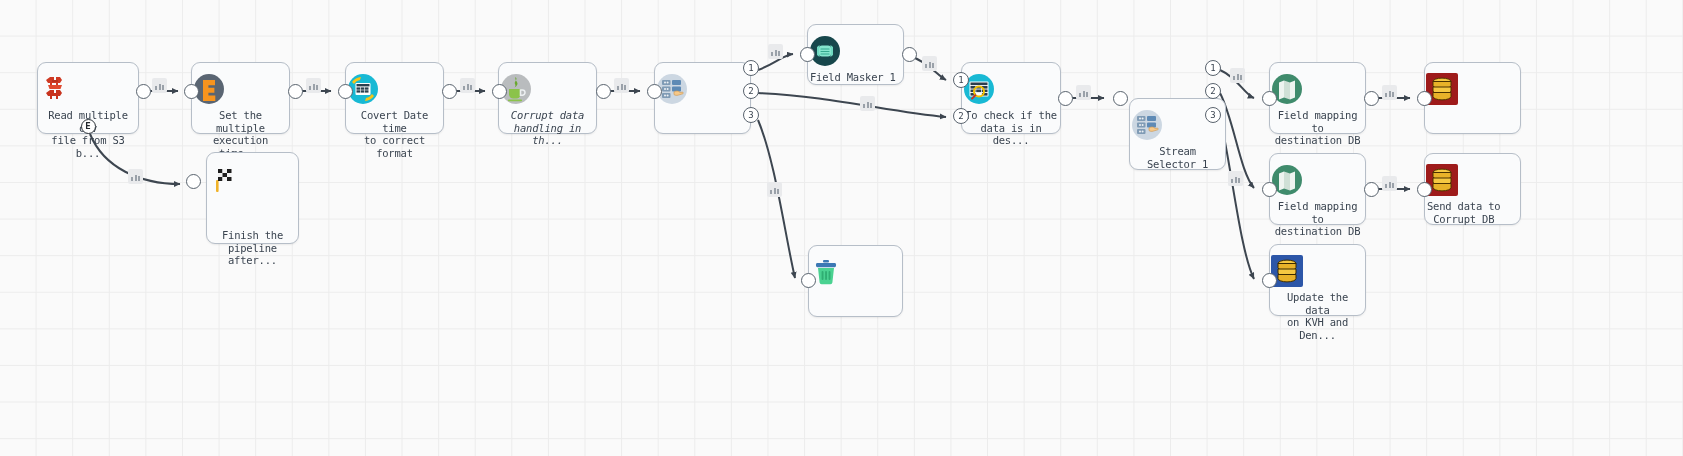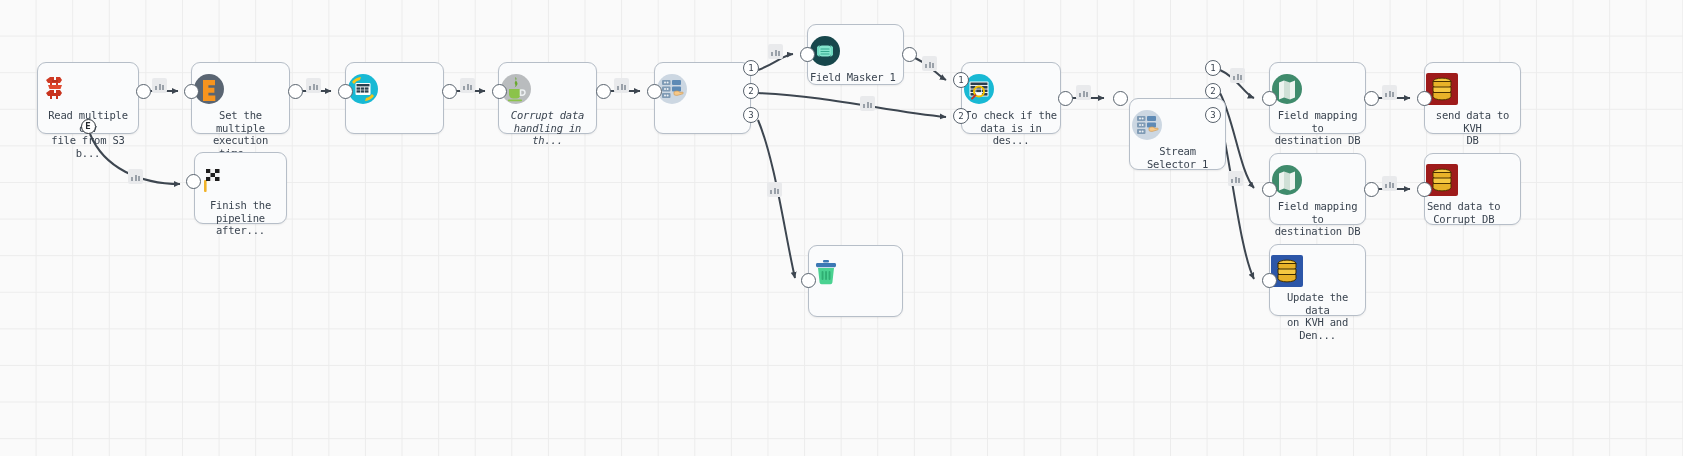--- a/index.html
+++ b/index.html
@@ -208,21 +208,21 @@
           <svg class="ic" viewBox="0 0 34 34">
         <circle cx="17" cy="17" r="15" fill="#5a6572"></circle>
         <path d="M11 8 h12 v5.2 h-6.6 v2.6 h6 v5 h-6 v2.8 h6.9 V29 H11 z" fill="#f7941e"></path>
       </svg>
         </div>
         <div class="label">Set the multiple
 execution time...</div>
       </div>
       <div class="port" style="left: 183.5px; top: 83.5px;"></div>
       <div class="port" style="left: 287.5px; top: 83.5px;"></div>
-      <div class="node" style="left: 194px; top: 152px; width: 93px; height: 72px;">
+      <div class="node" style="left: 206px; top: 152px; width: 93px; height: 92px; gap: 30px;">
         <div class="icon">
           <svg class="ic-sq" viewBox="0 0 32 32">
         <rect x="8" y="17" width="2.6" height="12" rx="1" fill="#f0b32a"></rect>
         <g>
           <rect x="10" y="6" width="4.5" height="4" fill="#1d1d1d"></rect>
           <rect x="14.5" y="6" width="4.5" height="4" fill="#f2f2f2"></rect>
           <rect x="19" y="6" width="4.5" height="4" fill="#1d1d1d"></rect>
           <rect x="10" y="10" width="4.5" height="4" fill="#f2f2f2"></rect>
           <rect x="14.5" y="10" width="4.5" height="4" fill="#1d1d1d"></rect>
           <rect x="19" y="10" width="4.5" height="4" fill="#f2f2f2"></rect>
@@ -247,20 +247,22 @@
           <rect x="10.5" y="12" width="13" height="2.4"></rect>
           <rect x="10.5" y="15.4" width="3.6" height="2.3"></rect>
           <rect x="14.7" y="15.4" width="3.6" height="2.3"></rect>
           <rect x="18.9" y="15.4" width="3.6" height="2.3"></rect>
           <rect x="10.5" y="18.3" width="3.6" height="2.3"></rect>
           <rect x="14.7" y="18.3" width="3.6" height="2.3"></rect>
           <rect x="18.9" y="18.3" width="3.6" height="2.3"></rect>
         </g>
       </svg>
         </div>
+        <div class="label">Covert Date time
+to correct format</div>
       </div>
       <div class="port" style="left: 337.5px; top: 83.5px;"></div>
       <div class="port" style="left: 441.5px; top: 83.5px;"></div>
       <div class="node" style="left: 498px; top: 62px; width: 99px; height: 72px; font-style: italic;">
         <div class="icon">
           <svg class="ic" viewBox="0 0 34 34">
         <circle cx="17" cy="17" r="15" fill="#b9bcbe"></circle>
         <path d="M16.5 5 c3 2.6 -2 4.4 -.4 7.3 c.7 1.3 .2 2.2 -.6 3.1 c2.8 -1.6 3.7 -3.5 2.5 -5.4 c-1.3 -2 -2.1 -3 -1.5 -5 z" fill="#6aa82f"></path>
         <path d="M10 17 h11.5 v5.2 a4.3 4.3 0 0 1 -4.3 4.3 h-2.9 A4.3 4.3 0 0 1 10 22.2 z" fill="#8bc34a"></path>
         <path d="M21.5 18 h1.9 a2.6 2.6 0 0 1 0 5.2 h-1.9 z" fill="none" stroke="#eceff1" stroke-width="1.6"></path>
@@ -409,22 +411,20 @@
           <svg class="ic-sq" viewBox="0 0 32 32">
         <rect x="0" y="0" width="32" height="32" fill="#9e1b1b"></rect>
         <g>
           <ellipse cx="16" cy="8.5" rx="9" ry="3.4" fill="#f5c842" stroke="#4a3100" stroke-width="1"></ellipse>
           <path d="M7 8.5 v4 a9 3.4 0 0 0 18 0 v-4 z" fill="#e8b229" stroke="#4a3100" stroke-width="1"></path>
           <path d="M7 14 v4 a9 3.4 0 0 0 18 0 v-4 z" fill="#f5c842" stroke="#4a3100" stroke-width="1"></path>
           <path d="M7 19.5 v4 a9 3.4 0 0 0 18 0 v-4 z" fill="#e8b229" stroke="#4a3100" stroke-width="1"></path>
         </g>
       </svg>
         </div>
-        <div class="label">send data to KVH
-DB</div>
       </div>
       <div class="port" style="left: 1416.5px; top: 90.5px;"></div>
       <div class="node" style="left: 1269px; top: 153px; width: 97px; height: 72px;">
         <div class="icon">
           <svg class="ic" viewBox="0 0 34 34">
         <circle cx="17" cy="17" r="15" fill="#3f8b6c"></circle>
         <path d="M9 10.5 l5 -2 v17 l-5 2 z" fill="#eef4f0"></path>
         <path d="M14 8.5 l6 2 v17 l-6 -2 z" fill="#cfe0d6"></path>
         <path d="M20 10.5 l5 -2 v17 l-5 2 z" fill="#eef4f0"></path>
       </svg>

